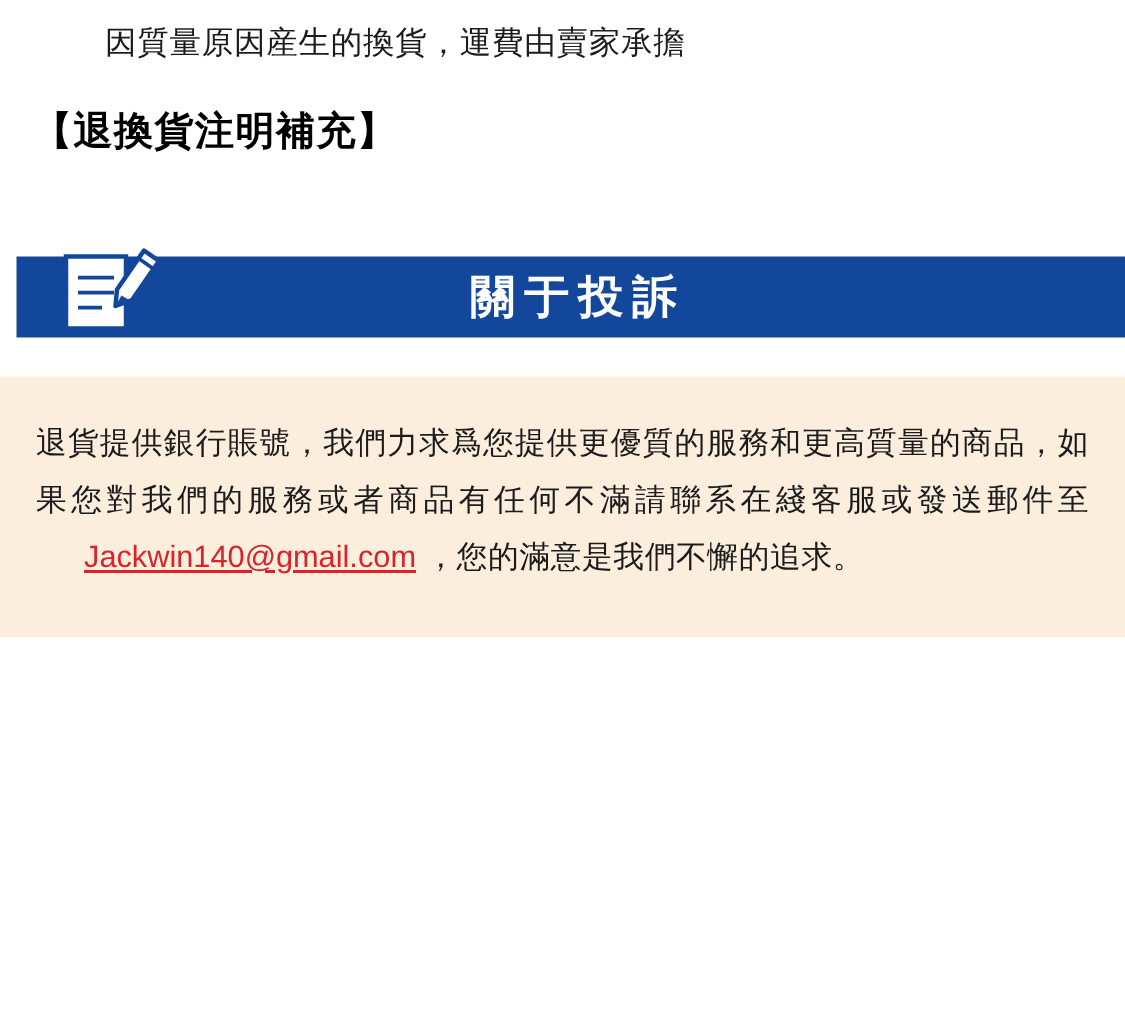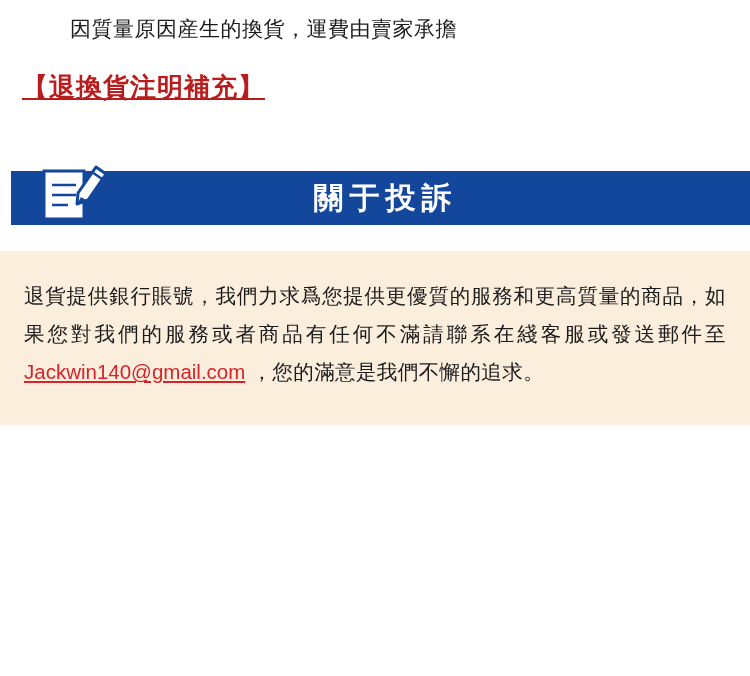--- a/index.html
+++ b/index.html
@@ -30,26 +30,25 @@
     color: #1b1b1b;
     padding-left: 70px;
     letter-spacing: 0.5px;
     margin-bottom: 10px;
   }
 
   
   .blue-heading {
     font-size: 26px;
     font-weight: bold;
-    color: #b91c1c;
+    color: #000000;
     padding-left: 22px;
     margin-top: 26px;
     margin-bottom: 14px;
     letter-spacing: 1px;
-    text-decoration: underline;
   }
 
   
   .note-block {
     background: #fbeedd;
     padding: 16px 0 18px 0;
   }
   .note-line {
     font-size: 20px;
     line-height: 1.55;
@@ -101,20 +100,21 @@
     font-size: 20.5px;
     line-height: 1.85;
     color: #1b1b1b;
     letter-spacing: 0.4px;
     text-align: justify;
   }
   .email {
     color: #d9232a;
     text-decoration: underline;
     letter-spacing: 0;
+    margin-left: 32px;
   }
 </style>
 </head>
 <body>
 
 <div class="page">
 
   <div class="top-lines">
     <div class="top-line">因質量原因産生的換貨，運費由賣家承擔</div>
   </div>

